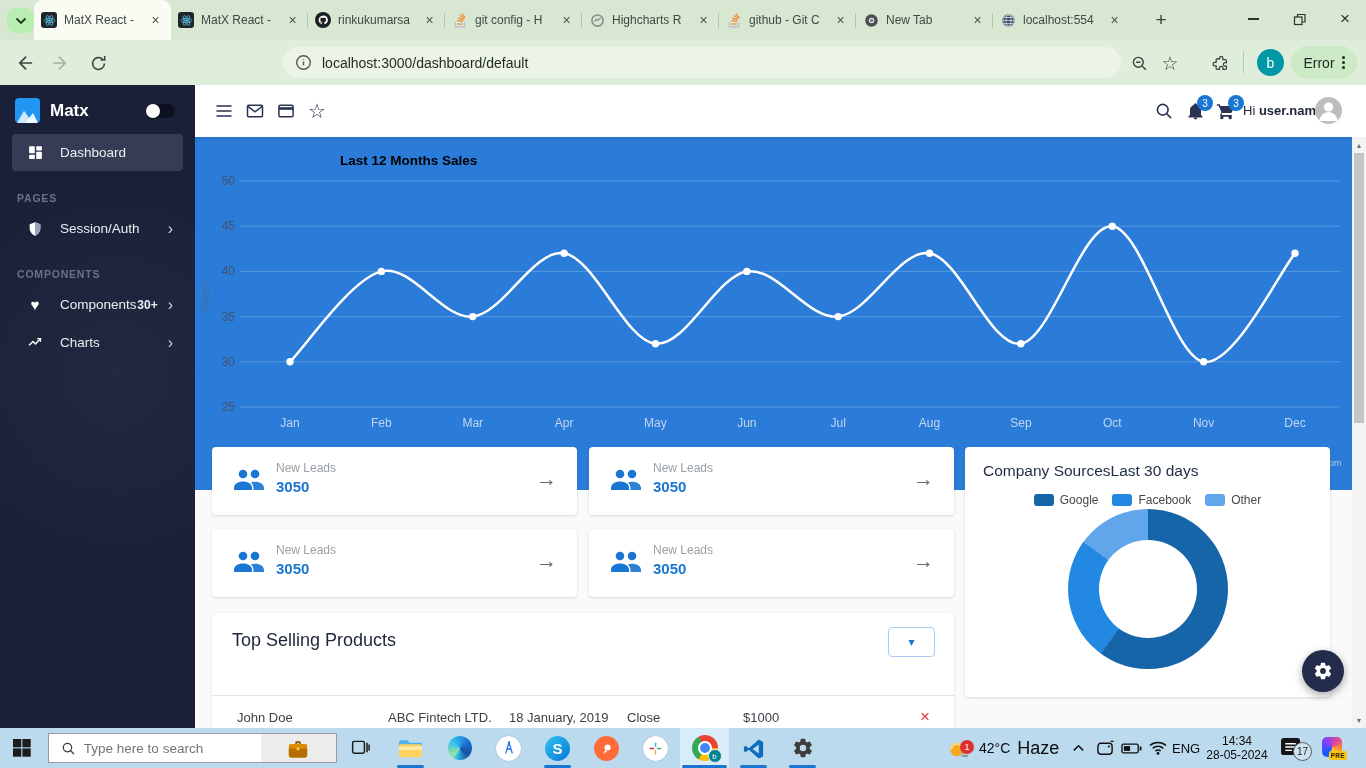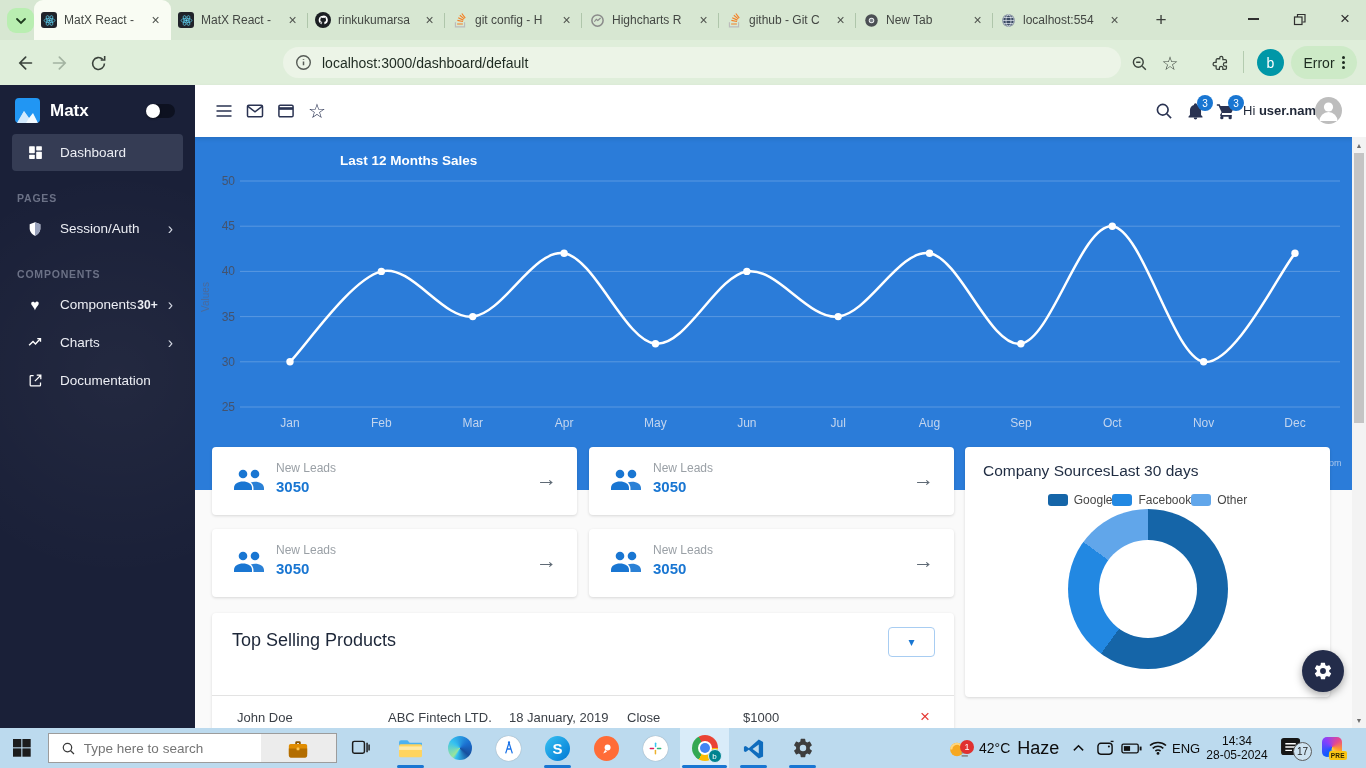--- a/index.html
+++ b/index.html
@@ -64,32 +64,32 @@
 .abicon{top:15px;width:22px;height:22px;display:flex;align-items:center;justify-content:center;cursor:pointer;color:#2a3352}
 .badge{position:absolute;top:-5px;right:-7px;min-width:16px;height:16px;border-radius:8px;background:#1976d2;
   color:#fff;font-size:10px;display:flex;align-items:center;justify-content:center;padding:0 4px}
 .greet{left:1048px;top:18px;font-size:13px;color:#1f2737;white-space:nowrap}
 .avatar{left:1120px;top:12px;width:27px;height:27px;border-radius:50%;background:#bdbdbd;overflow:hidden;cursor:pointer;
   display:flex;align-items:center;justify-content:center}
 
 
 .content{left:195px;top:137px;width:1157px;height:591px;background:#fafafa;overflow:hidden}
 .chartblock{left:0;top:0;width:1157px;height:353px;background:#2b7cd9}
-.charttitle{left:145px;top:16px;font-size:13.5px;font-weight:bold;color:#ffffff}
+.charttitle{left:145px;top:16px;font-size:13.5px;font-weight:bold;color:#000000}
 .wm{left:1134px;top:321px;font-size:9px;color:#a9c6ec;z-index:2}
 .card{background:#fff;border-radius:4px;box-shadow:0 1px 3px rgba(0,0,0,.14);z-index:3}
 .lead{width:365px;height:68px;cursor:pointer}
 .lead .pic{position:absolute;left:20px;top:20px}
 .lead .ltxt{position:absolute;left:64px;top:14px}
 .lead .llbl{font-size:12px;color:#9aa0a6}
 .lead .lval{font-size:15px;font-weight:600;color:#1976d2;margin-top:3px}
 .lead .larr{position:absolute;right:20px;top:20px;font-size:21px;color:#5f6a75;cursor:pointer}
 .traffic{left:770px;top:310px;width:365px;height:250px}
 .ttitle{position:absolute;left:18px;top:15px;font-size:15.5px;color:#1f2c42;font-weight:500}
-.legend{position:absolute;left:0;top:46px;width:100%;display:flex;justify-content:center;}
+.legend{position:absolute;left:0;top:46px;width:100%;display:flex;justify-content:center;gap:14px}
 .lgitem{display:flex;align-items:center;gap:6px;font-size:12px;color:#474747}
 .lgsw{width:20px;height:12px;border-radius:3px}
 .donut{position:absolute;left:103px;top:62px;width:160px;height:160px;border-radius:50%}
 .donuthole{position:absolute;left:134px;top:93px;width:98px;height:98px;border-radius:50%;background:#fff}
 .products{left:17px;top:476px;width:742px;height:150px;border-radius:4px 4px 0 0}
 .ptitle{position:absolute;left:20px;top:17px;font-size:18px;font-weight:500;color:#1c2638}
 .pdrop{position:absolute;left:676px;top:14px;width:47px;height:30px;border:1px solid #a8cdf2;border-radius:4px;
   display:flex;align-items:center;justify-content:center;color:#1976d2;font-size:12px;cursor:pointer;background:#fff}
 .tgrid{display:grid;grid-template-columns:151px 121px 118px 116px 172px 1fr;padding:0 18px 0 25px;align-items:center}
 .thead{position:absolute;left:0;top:53px;width:100%;height:28px;font-size:12.5px;color:#252e3d;font-weight:500}
@@ -358,29 +358,20 @@
         </div>
         <div class="sitem">
           <span class="sic">
             <svg width="17" height="17" viewBox="0 0 24 24">
               <path d="M3 16l5.5-5.5 3.5 3.5 7-7.5" stroke="#fff" stroke-width="2" fill="none"></path>
               <path d="M14.5 6.5H19V11" stroke="#fff" stroke-width="2" fill="none"></path>
             </svg>
           </span>
           <span class="slbl">Charts</span>
           <span class="schev">›</span>
-        </div>
-        <div class="sitem">
-          <span class="sic">
-            <svg width="15" height="15" viewBox="0 0 24 24">
-              <path d="M9 4H5a1.5 1.5 0 0 0-1.5 1.5V19A1.5 1.5 0 0 0 5 20.5h13.5A1.5 1.5 0 0 0 20 19v-4" stroke="#fff" stroke-width="2" fill="none"></path>
-              <path d="M14 3.5h6.5V10M20.5 3.5 11 13" stroke="#fff" stroke-width="2" fill="none"></path>
-            </svg>
-          </span>
-          <span class="slbl">Documentation</span>
         </div>
       </nav>
   </div>
 
   <div class="appbar abs">
     <div class="abicon abs" style="left:18px">
       <svg width="20" height="20" viewBox="0 0 24 24">
           <path d="M3 6h18M3 12h18M3 18h18" stroke="#2a3352" stroke-width="2"></path>
         </svg>
     </div>

